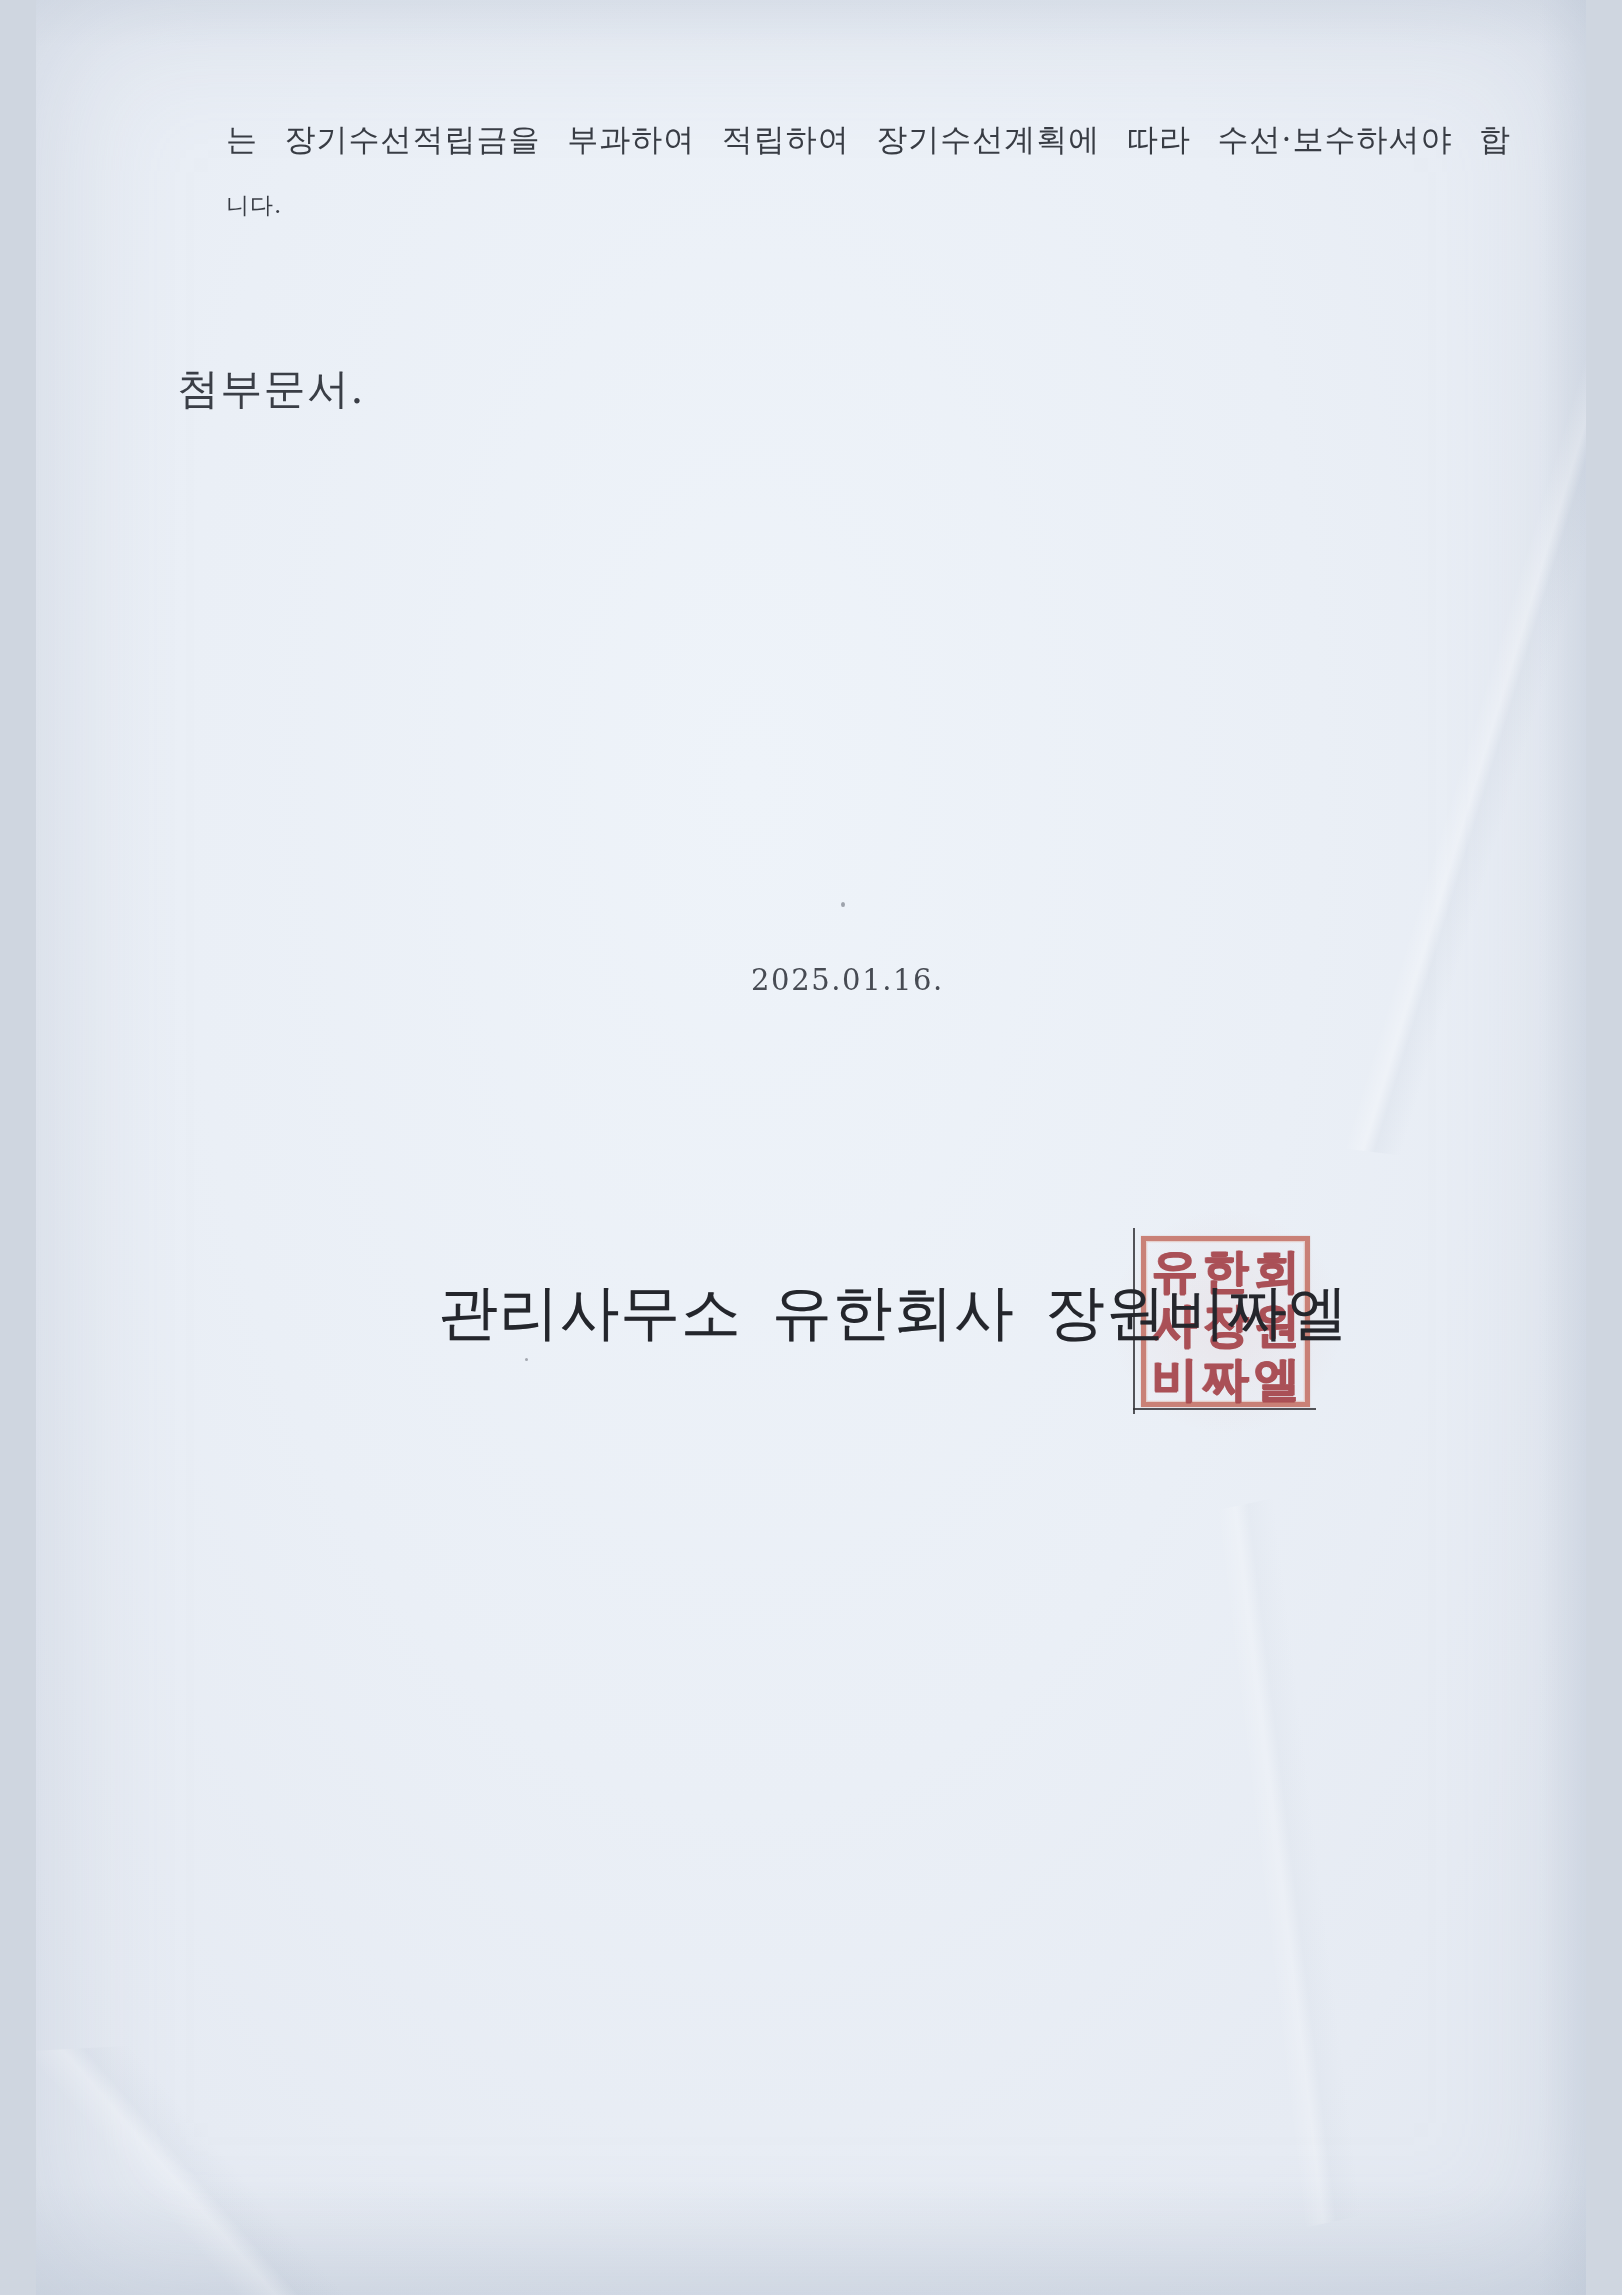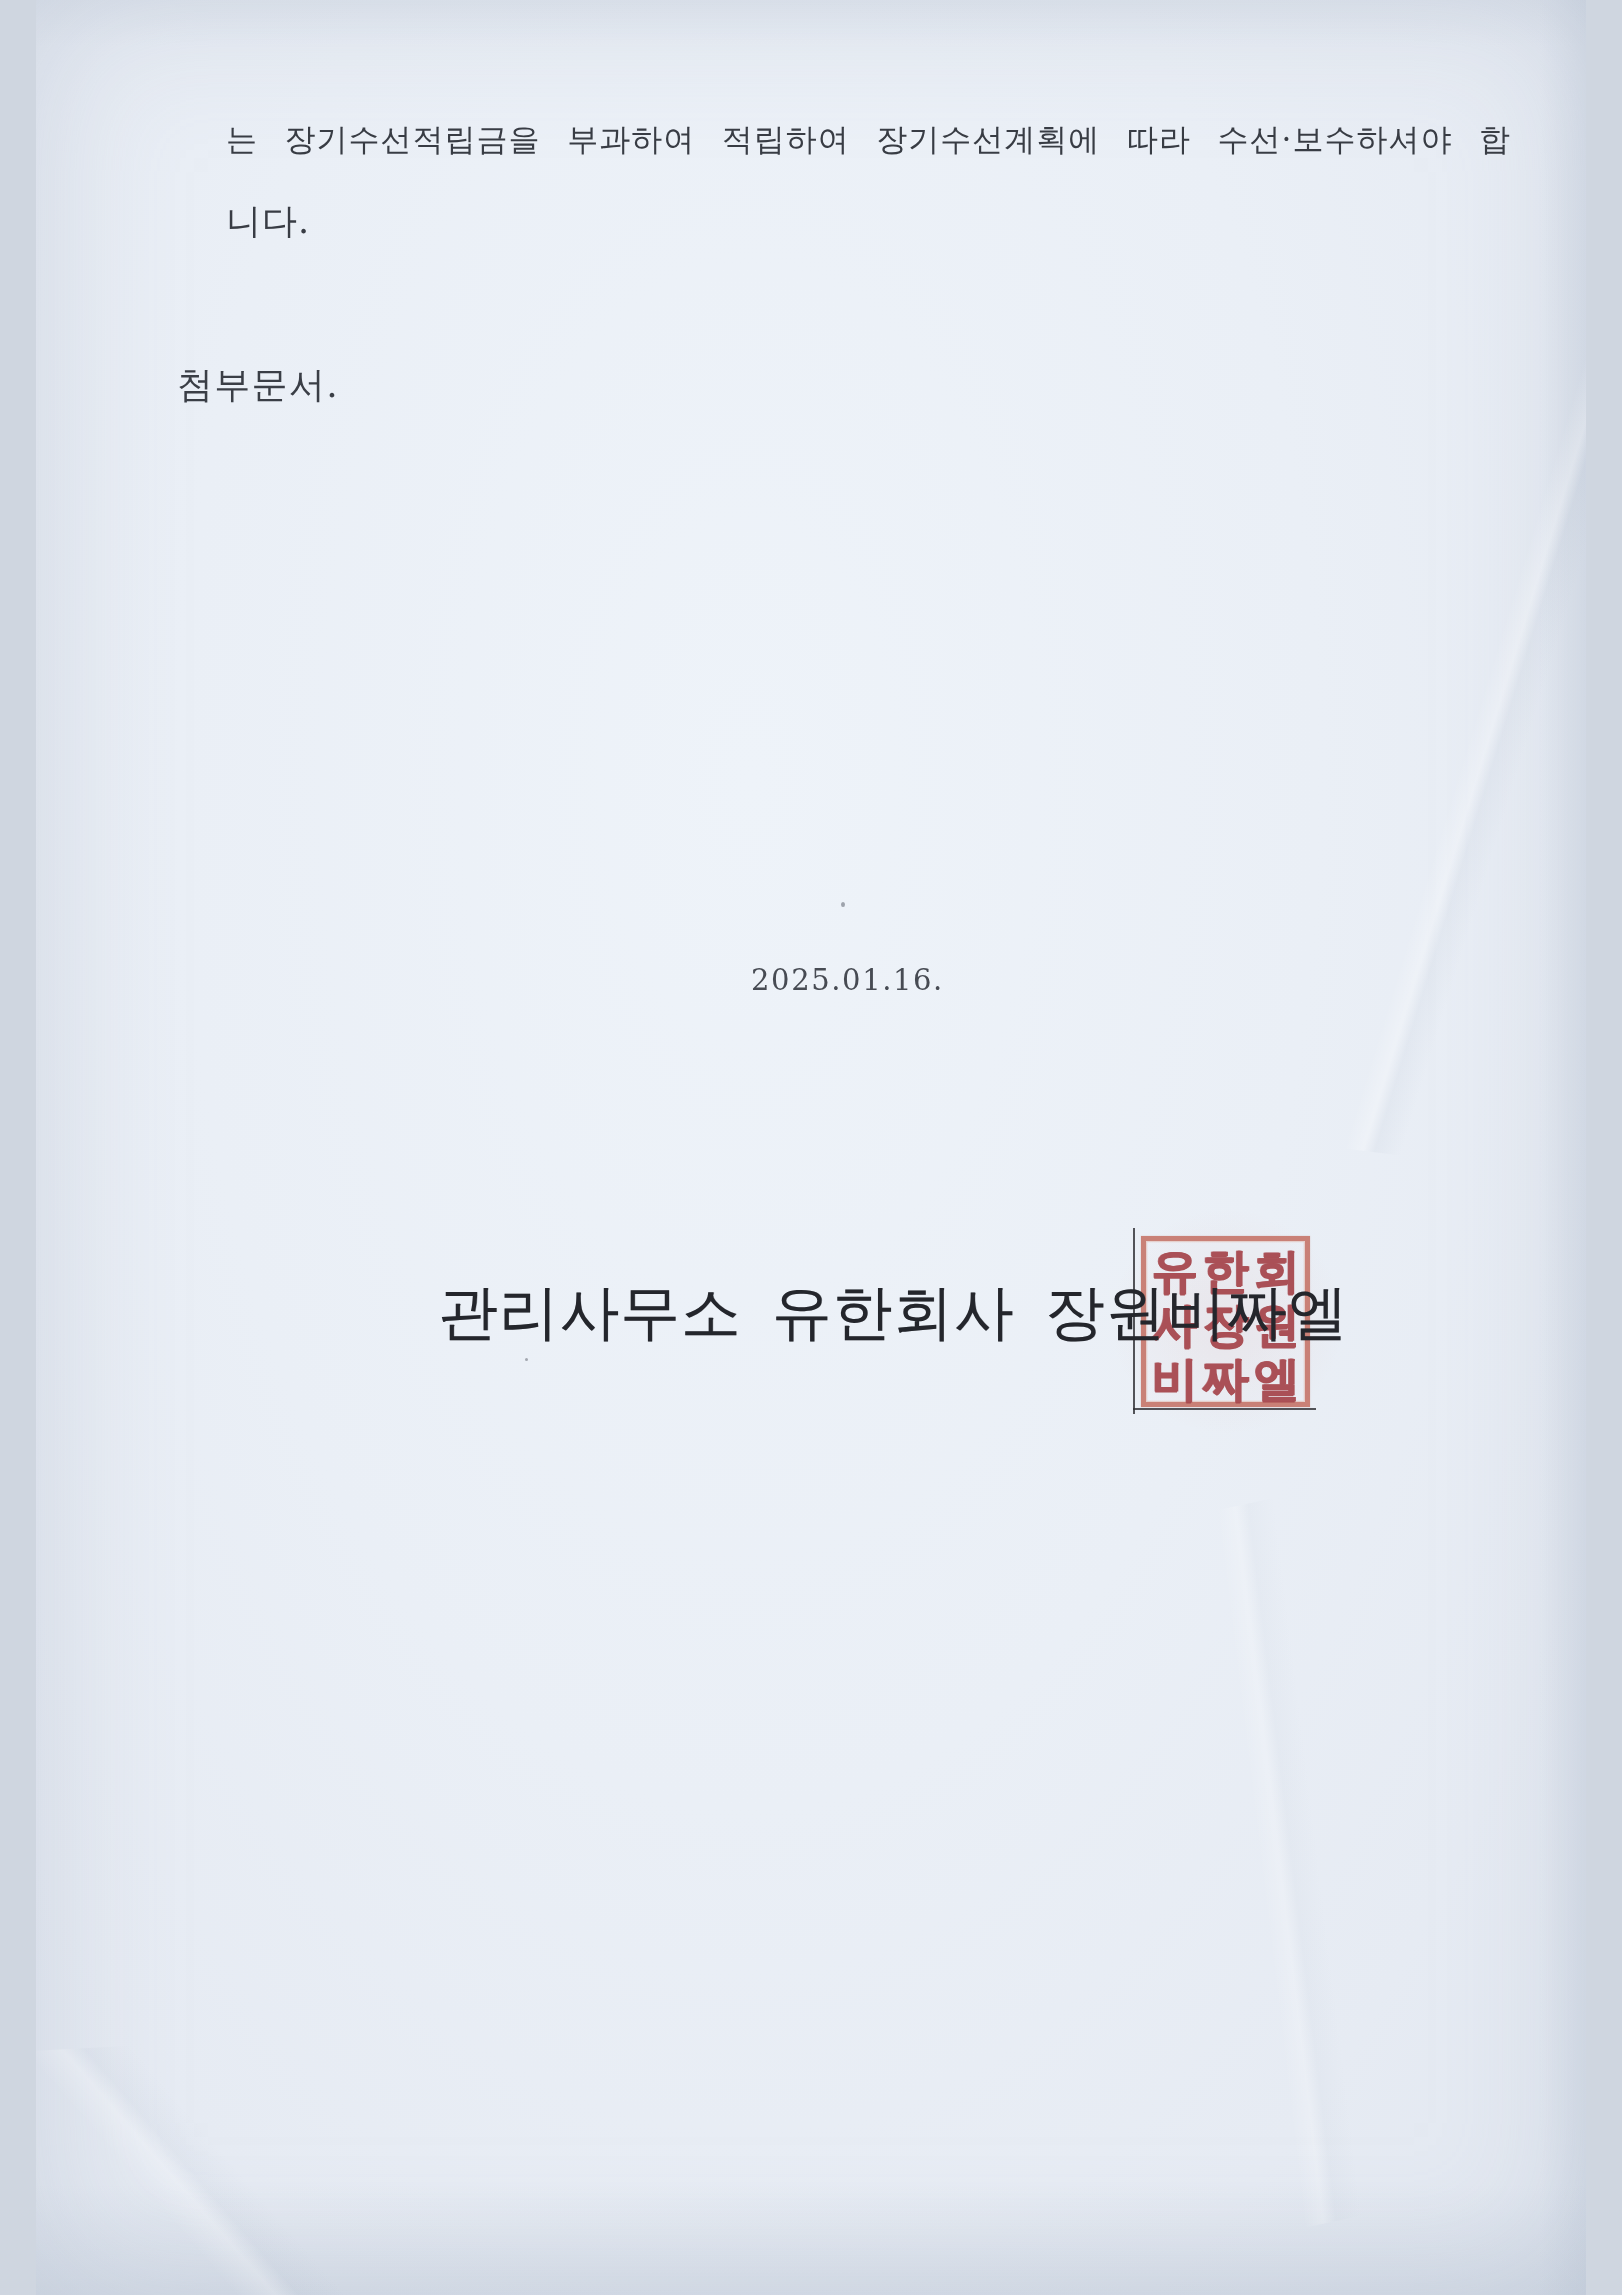--- a/index.html
+++ b/index.html
@@ -35,22 +35,22 @@
   .speck.s3{left:489px;top:1358px;width:3.3px;height:3.3px;background:rgba(75,78,88,.45);}
 
   
   .scan{position:absolute;filter:blur(0.3px);}
   .body-line1{
     left:190px;top:122px;width:1285px;
     font-size:31px;line-height:34px;color:#383c44;
     letter-spacing:1px;
     text-align:justify;text-align-last:justify;
   }
-  .body-line2{left:190px;top:204px;font-size:35px;line-height:34px;color:#383c44;letter-spacing:1px;}
-  .attach-heading{left:141px;top:361px;font-size:36px;color:#3a3e46;letter-spacing:1.3px;}
+  .body-line2{left:190px;top:188px;font-size:23px;line-height:34px;color:#383c44;letter-spacing:1px;}
+  .attach-heading{left:141px;top:361px;font-size:42px;color:#3a3e46;letter-spacing:1.3px;}
   .attach-list{left:141px;top:483px;font-size:31px;line-height:31px;color:#363a42;
     letter-spacing:1px;word-spacing:8.5px;}
   .attach-list .item{white-space:pre-wrap;margin:0 0 27px 0;}
   .doc-date{left:0;top:963px;width:1623px;text-align:center;
     font-size:29px;color:#474b53;letter-spacing:1.6px;}
   .signature{
     left:402px;top:1280px;z-index:6;
     font-size:60px;line-height:65px;color:#24262c;
     letter-spacing:0.7px;word-spacing:10.5px;
     text-shadow:0.4px 0.4px 0 rgba(38,40,46,.35);

